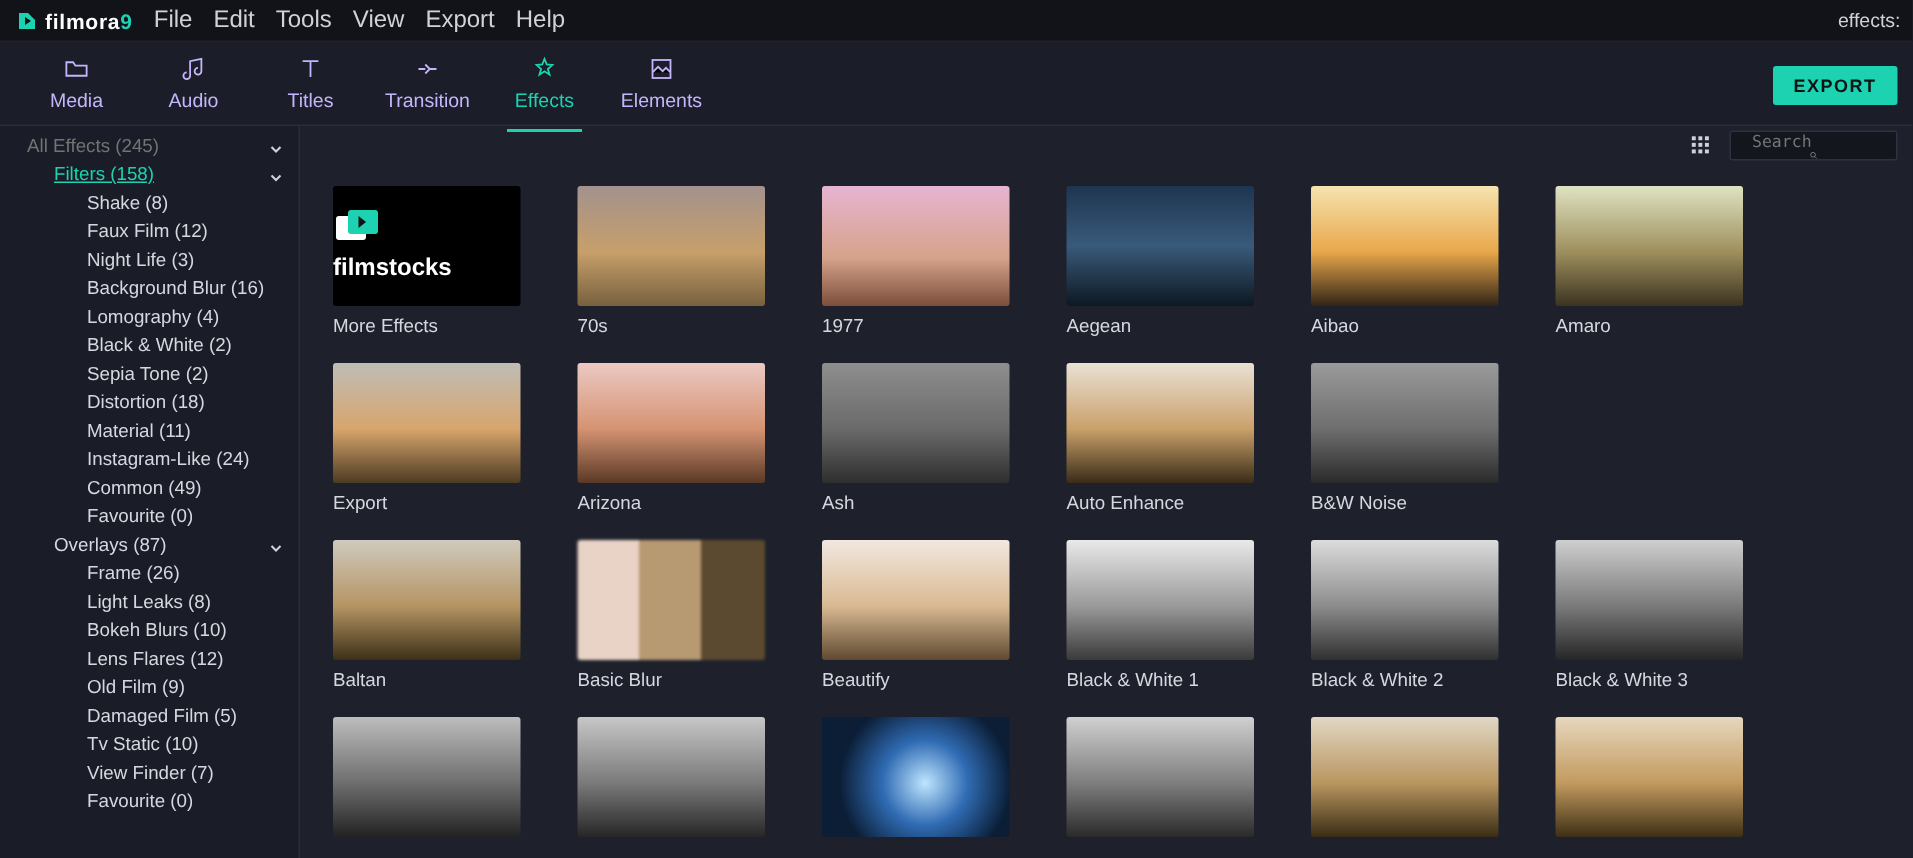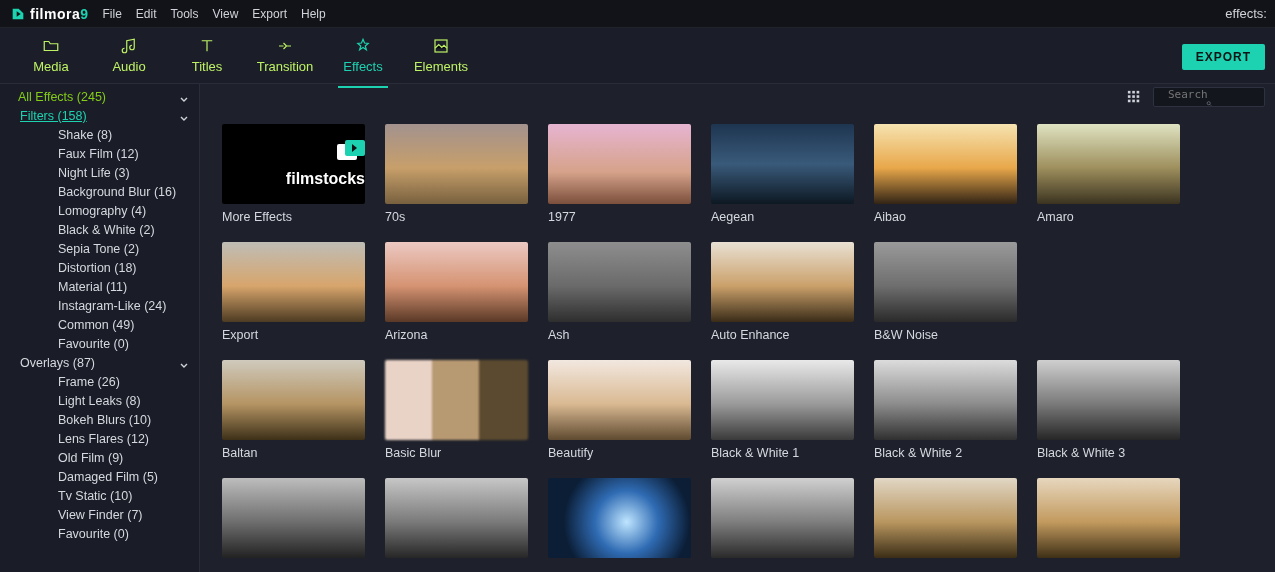--- a/index.html
+++ b/index.html
@@ -3,57 +3,57 @@
 <meta charset="utf-8">
 <style>
   * { box-sizing: border-box; margin: 0; padding: 0; }
   html, body { width: 1275px; height: 572px; overflow: hidden; }
   body { background: #1a1d27; color: #d6d8df; font-family: Arial, Helvetica, sans-serif; font-size: 13px; }
 
   
   .menubar { height: 28px; background: #121319; display: flex; align-items: center; padding: 0 10px; gap: 14px; border-bottom: 1px solid #20222c; position: relative; }
   .logo { display: flex; align-items: center; gap: 4px; font-weight: bold; color: #fff; font-size: 14px; letter-spacing: .5px; }
   .logo svg { width: 16px; height: 16px; }
-  .menubar .menu-item { color: #cfd2d8; font-size: 12px; cursor: pointer; }
+  .menubar .menu-item { color: #cfd2d8; font-size: 16px; cursor: pointer; }
   .menubar .right-text { position: absolute; right: 8px; color: #cfd2d8; font-size: 13px; }
 
   
   .tabbar { height: 56px; background: #1b1e28; display: flex; align-items: center; padding: 0 12px; border-bottom: 1px solid #2a2d39; position: relative; }
-  .tab { width: 78px; text-align: center; color: #bef264; cursor: pointer; position: relative; }
+  .tab { width: 78px; text-align: center; color: #c4b5fd; cursor: pointer; position: relative; }
   .tab .icon { display: block; margin: 0 auto 4px; width: 18px; height: 18px; }
   .tab.active { color: #1dd2b1; }
   .tab.active::after { content: ""; position: absolute; left: 14px; right: 14px; bottom: -14px; height: 2px; background: #1dd2b1; }
   .export-btn { position: absolute; right: 10px; top: 16px; background: #1dd2b1; color: #0c1414; font-weight: bold; font-size: 12px; letter-spacing: 1px; padding: 6px 14px; border-radius: 2px; cursor: pointer; }
 
   
   .main { display: flex; height: calc(100% - 84px); }
 
   
   .sidebar { width: 200px; background: #1a1d27; border-right: 1px solid #2a2d39; overflow-y: auto; padding-top: 4px; }
   .tree-row { display: flex; align-items: center; justify-content: space-between; padding: 1px 10px 1px 0; cursor: pointer; font-size: 12.5px; line-height: 17px; }
   .tree-row .lbl { white-space: nowrap; }
-  .depth0 { padding-left: 18px; color: #84cc16; }
-  .depth1 { padding-left: 20px; color: #d6d8df; }
+  .depth0 { padding-left: 18px; color: #737373; }
+  .depth1 { padding-left: 36px; color: #d6d8df; }
   .depth2 { padding-left: 58px; color: #d6d8df; text-align: right; }
   .tree-row.selected .lbl { color: #1dd2b1; text-decoration: underline; }
   .chev { width: 10px; height: 10px; }
   .chev svg { width: 10px; height: 10px; }
 
   
   .content { flex: 1; background: #1e212c; display: flex; flex-direction: column; }
   .content-header { height: 26px; display: flex; align-items: center; justify-content: flex-end; padding: 0 10px; gap: 12px; }
   .content-header .grid-icon { width: 14px; height: 14px; cursor: pointer; color:#cfd2d8; }
   .search-wrap { display: flex; align-items: center; background: #14161e; border: 1px solid #2e3140; border-radius: 2px; padding: 0 6px; height: 20px; width: 112px; flex-direction: column; }
   .search-wrap input { background: transparent; border: none; color: #9ea2ad; font-size: 11px; width: 82px; outline: none; font-family: monospace; }
   .search-wrap svg { width: 12px; height: 12px; }
 
   .grid { flex: 1; overflow-y: auto; padding: 14px 0 0 22px; }
   .grid-row { display: flex; gap: 20px; margin-bottom: 18px; }
   .card { width: 143px; cursor: pointer; }
-  .thumb { width: 143px; height: 80px; border-radius: 2px; display: flex; align-items: flex-end; justify-content: center; overflow: hidden; position: relative; }
+  .thumb { width: 125px; height: 80px; border-radius: 2px; display: flex; align-items: flex-start; justify-content: center; overflow: hidden; position: relative; }
   .card .title { margin-top: 6px; font-size: 12.5px; color: #d6d8df; }
 
   
   .filmstocks { background: #000; flex-direction: column; gap:6px; }
   .filmstocks svg { width: 30px; height: 24px; }
   .filmstocks .fs-text { color: #fff; font-weight: bold; font-size: 16px; }
 
   
   .t70s    { background: linear-gradient(180deg,#a3928e 0%,#c79f6a 55%,#78613f 100%); }
   .t1977   { background: linear-gradient(180deg,#e6b4d1 0%,#d6a28a 60%,#7b4f3c 100%); }

